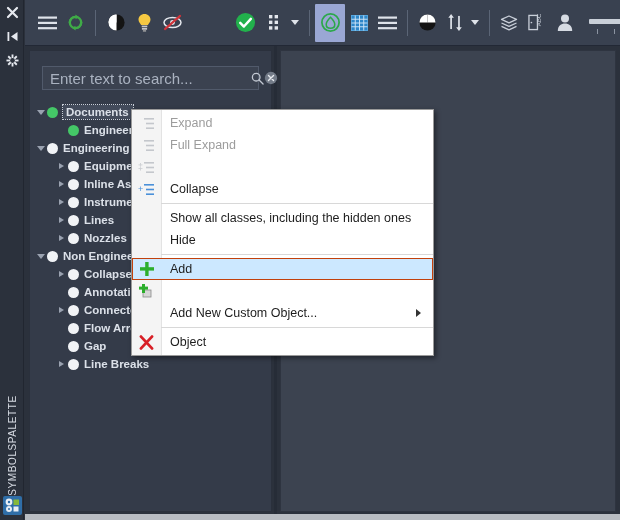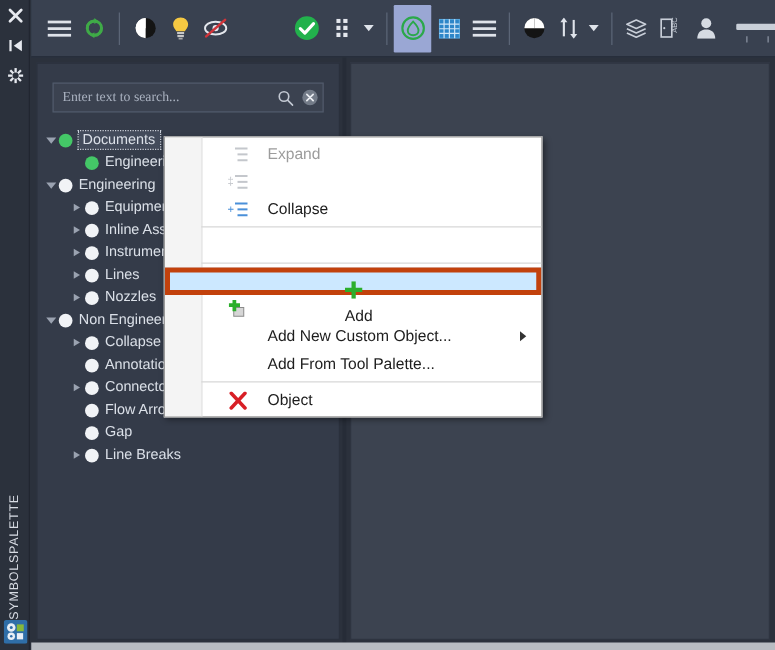--- a/index.html
+++ b/index.html
@@ -137,22 +137,22 @@
     width: 217px; height: 24px;
     background: #3b4250;
     border: 1px solid #515a6b;
     display: flex; align-items: center;
   }
   .search-input {
     flex: 1;
     background: transparent;
     border: none; outline: none;
     color: #7dd3fc;
-    font-family: Liberation Serif, serif;
-    font-size: 11px;
+    font-family: Liberation Sans, sans-serif;
+    font-size: 15px;
     padding-left: 7px;
   }
   .search-input::placeholder { color: #aab2c0; opacity: 1; }
   .search-icon-btn, .clear-icon-btn {
     width: 20px; height: 22px;
     display: flex; align-items: center; justify-content: center;
     color: #c2c8d2;
   }
 
   
@@ -187,21 +187,21 @@
     border-top: 5px solid #9aa2b0;
   }
   .tree-row .bullet {
     width: 11px; height: 11px;
     border-radius: 50%;
     flex: 0 0 11px;
     margin-right: 5px;
   }
   .tree-row .bullet.green { background: #44c767; }
   .tree-row .bullet.white { background: #f1f3f6; }
-  .tree-row .lbl { padding-right: 4px; }
+  .tree-row .lbl { padding-right: 4px; font-weight: bold; }
   .tree-row.selected .lbl {
     background: #434b5b;
     outline: 1px dotted #c9cfd9;
     outline-offset: 0px;
     padding: 1px 4px 1px 3px;
   }
 
   
   .ctx-menu {
     position: absolute;
@@ -221,35 +221,33 @@
     border-right: 1px solid #e3e3e3;
   }
   .ctx-item {
     position: relative;
     height: 22px;
     display: flex; align-items: center;
     font-size: 12.5px;
     color: #1d1d1d;
     padding-left: 0;
     z-index: 2;
-    margin-left: 44px;
   }
   .ctx-item .ico {
     width: 29px; height: 22px;
     display: flex; align-items: center; justify-content: center;
     flex: 0 0 29px;
   }
   .ctx-item .txt { padding-left: 9px; flex: 1; }
   .ctx-item.disabled .txt { color: #9c9c9c; }
   .ctx-item.highlight {
     background: #cce8ff;
-    border: 4px solid #c2410c;
+    border: 1px solid #c2410c;
     height: 22px;
     margin: 0 -0px;
-    flex-direction: column;
   }
   .ctx-item.highlight .ico { width: 28px; flex: 0 0 28px; }
   .ctx-sep {
     height: 1px;
     background: #d8d8d8;
     margin: 3px 0 3px 29px;
     position: relative; z-index: 2;
   }
   .ctx-arrow {
     width: 0; height: 0;
@@ -607,40 +605,57 @@
         <span class="txt">Expand</span>
       </div>
       <div class="ctx-item disabled">
         <div class="ico">
           <svg width="17" height="13" viewBox="0 0 17 13">
             <g fill="#c4c7cc">
               <rect x="6" y="1" width="10" height="1.6"></rect>
               <rect x="8" y="5.7" width="8" height="1.6"></rect>
               <rect x="8" y="10.4" width="8" height="1.6"></rect>
             </g>
+          </svg>
+        </div>
+        <span class="txt">Full Expand</span>
+      </div>
+      <div class="ctx-item disabled">
+        <div class="ico">
+          <svg width="17" height="13" viewBox="0 0 17 13">
+            <g fill="#c4c7cc">
+              <rect x="6" y="1" width="10" height="1.6"></rect>
+              <rect x="8" y="5.7" width="8" height="1.6"></rect>
+              <rect x="8" y="10.4" width="8" height="1.6"></rect>
+            </g>
             <text x="0" y="9" font-size="9" fill="#c4c7cc" font-family="Liberation Sans, sans-serif">‡</text>
           </svg>
         </div>
       </div>
       <div class="ctx-item">
         <div class="ico">
           <svg width="17" height="13" viewBox="0 0 17 13">
             <g fill="#4a90d9">
               <rect x="6" y="1" width="10" height="1.6"></rect>
               <rect x="8" y="5.7" width="8" height="1.6"></rect>
               <rect x="8" y="10.4" width="8" height="1.6"></rect>
             </g>
             <text x="0" y="9" font-size="9" fill="#4a90d9" font-family="Liberation Sans, sans-serif">+</text>
           </svg>
         </div>
         <span class="txt">Collapse</span>
       </div>
       <div class="ctx-sep"></div>
       <div class="ctx-item">
         <div class="ico"></div>
+        <span class="txt">Show all classes, including the hidden ones</span>
+      </div>
+      <div class="ctx-item">
+        <div class="ico"></div>
+        <span class="txt">Hide</span>
       </div>
       <div class="ctx-sep"></div>
       <div class="ctx-item highlight">
         <div class="ico">
           <svg width="14" height="14" viewBox="0 0 14 14">
             <rect x="0" y="5.2" width="14" height="3.4" fill="#2cae2c"></rect>
             <rect x="5.2" y="0" width="3.4" height="14" fill="#2cae2c"></rect>
           </svg>
         </div>
         <span class="txt">Add</span>
@@ -652,24 +667,20 @@
             <rect x="0" y="2.6" width="9" height="3" fill="#2cae2c"></rect>
             <rect x="3" y="0" width="3" height="9" fill="#2cae2c"></rect>
           </svg>
         </div>
       </div>
       <div class="ctx-item">
         <div class="ico"></div>
         <span class="txt">Add New Custom Object...</span>
         <span class="ctx-arrow"></span>
       </div>
-      <div class="ctx-item">
-        <div class="ico"></div>
-        <span class="txt">Add From Tool Palette...</span>
-      </div>
       <div class="ctx-sep"></div>
       <div class="ctx-item">
         <div class="ico">
           <svg width="15" height="15" viewBox="0 0 15 15">
             <path d="M2 1.6 L13 13.4 M13 1.6 L2 13.4" stroke="#d81f26" stroke-width="2.8" stroke-linecap="round"></path>
           </svg>
         </div>
         <span class="txt">Object</span>
       </div>
     </div>

